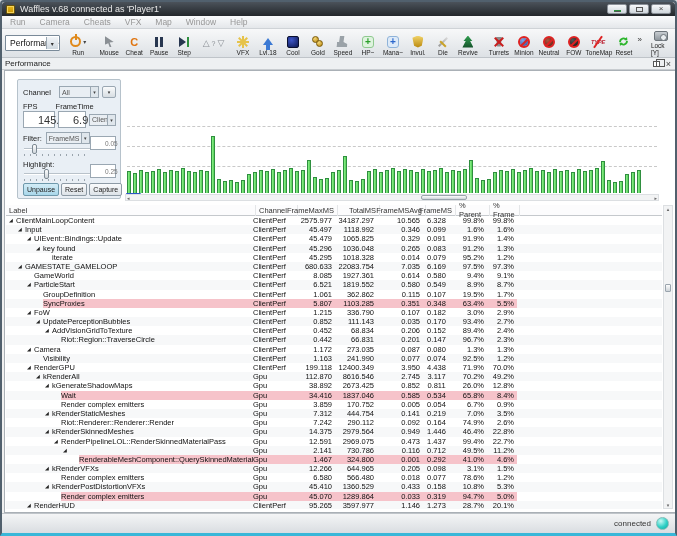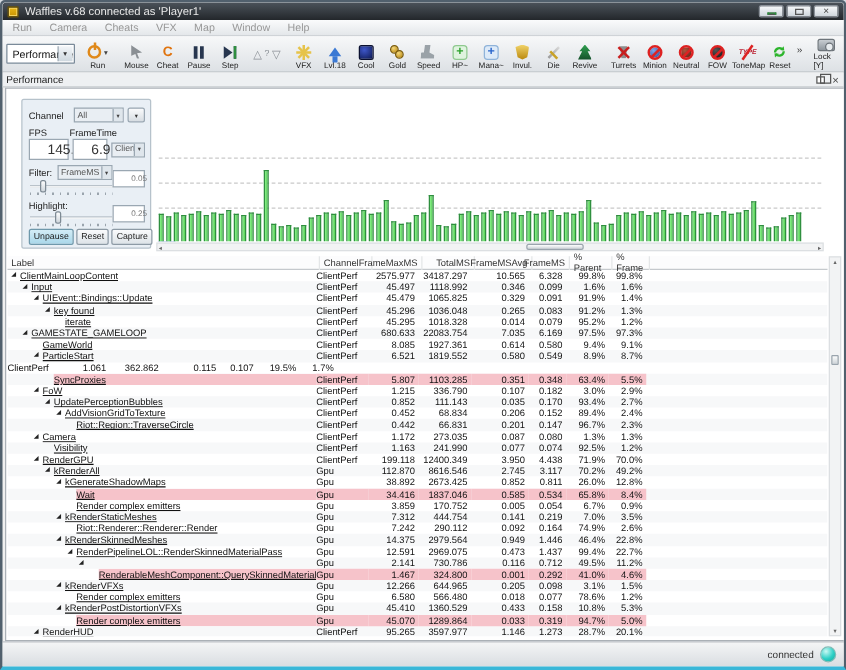--- a/index.html
+++ b/index.html
@@ -139,27 +139,27 @@
   
   .table { position:absolute; left:1px; top:134px; width:656px; height:304px; font-size:7.5px; color:#111; }
   .thead { display:flex; height:11px; align-items:center; border-bottom:1px solid #c5c9cd; background:#fcfcfd; color:#333; }
   .thead div { border-right:1px solid #e4e6e8; height:11px; display:flex; align-items:center; padding:0 3px; }
   .tbody { height:293px; overflow:hidden; }
   .trow { display:flex; height:9.2px; line-height:9.2px; align-items:center; }
   .trow:nth-child(even) { background:#f7f8f9; }
   .c-label { width:247px; display:flex; align-items:center; overflow:hidden; white-space:nowrap; }
   .indent { flex:none; }
   .arrow { flex:none; width:7px; font-size:5px; color:#222; }
-  .ltext { flex:1; overflow:hidden; white-space:nowrap;text-decoration:underline; }
+  .ltext { flex:1; overflow:hidden; white-space:nowrap; }
   .cell { white-space:nowrap; overflow:hidden; }
   .cc0 { width:42px; text-align:left; }
   .cc1 { width:40px; text-align:right; padding-right:3px; }
   .cc2 { width:42px; text-align:right; padding-right:3px; }
   .cc3 { width:46px; text-align:right; padding-right:3px; }
-  .cc4 { width:30px; text-align:right; padding-right:3px; }
+  .cc4 { width:30px; text-align:center; padding-right:3px; }
   .cc5 { width:34px; text-align:right; padding-right:3px; }
   .cc6 { width:30px; text-align:right; padding-right:3px; }
   .trow.hl .ltext, .trow.hl .cell, .trow.hl .arrow { background:#f6c3ca; }
   .h0 { width:250px; } .h1 { width:42px; } .h2 { width:40px; justify-content:flex-end;}
   .h3 { width:42px; justify-content:flex-end;} .h4 { width:46px; justify-content:flex-end;}
   .h5 { width:30px; justify-content:flex-end;} .h6 { width:34px; justify-content:flex-end;}
   .h7 { width:30px; justify-content:flex-end;}
   .vscroll { position:absolute; right:3px; top:134px; width:10px; height:304px; background:#f2f3f4; border:1px solid #dcdfe2;
              font-size:5px; color:#666; text-align:center; }
   .vscroll .ua { position:absolute; top:0; left:0; right:0; }
@@ -670,20 +670,25 @@
             </div>
             <div class="cell cc0">ClientPerf</div>
             <div class="cell cc1">6.521</div>
             <div class="cell cc2">1819.552</div>
             <div class="cell cc3">0.580</div>
             <div class="cell cc4">0.549</div>
             <div class="cell cc5">8.9%</div>
             <div class="cell cc6">8.7%</div>
           </div>
           <div class="trow">
+            <div class="c-label">
+              <span class="indent" style="width: 30px;"></span>
+              <span class="arrow"></span>
+              <span class="ltext">GroupDefinition</span>
+            </div>
             <div class="cell cc0">ClientPerf</div>
             <div class="cell cc1">1.061</div>
             <div class="cell cc2">362.862</div>
             <div class="cell cc3">0.115</div>
             <div class="cell cc4">0.107</div>
             <div class="cell cc5">19.5%</div>
             <div class="cell cc6">1.7%</div>
           </div>
           <div class="trow hl">
             <div class="c-label">

